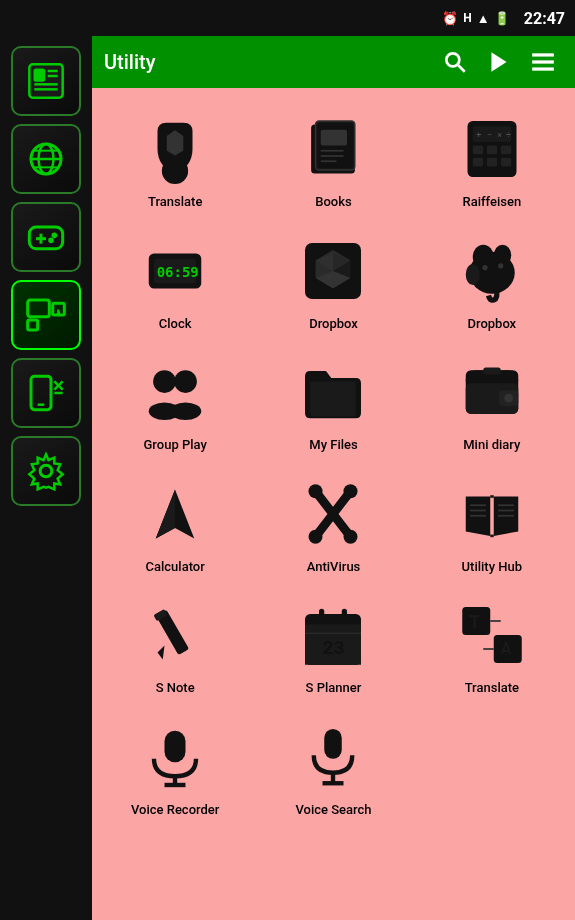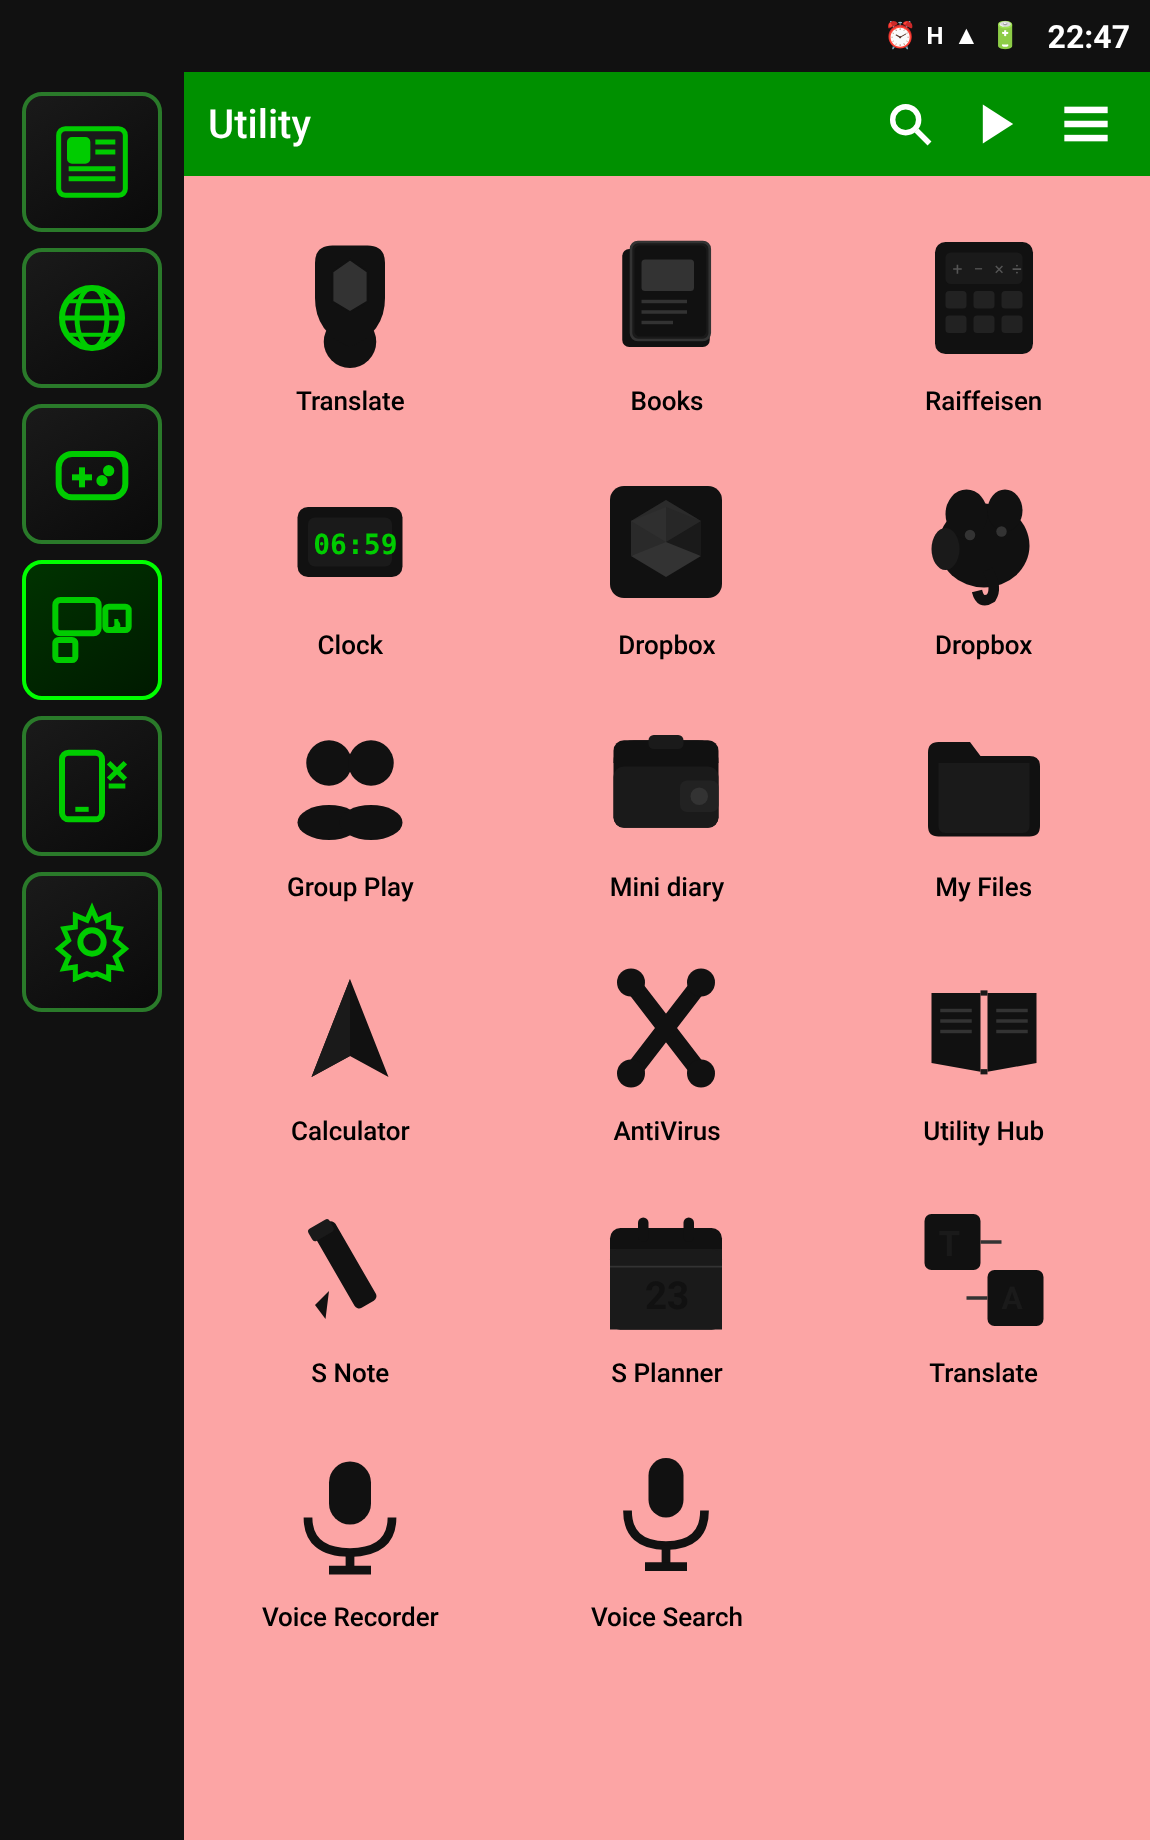--- a/index.html
+++ b/index.html
@@ -367,41 +367,41 @@
             <ellipse cx="28" cy="62" rx="18" ry="10" fill="#111"></ellipse>
             <ellipse cx="52" cy="62" rx="18" ry="10" fill="#111"></ellipse>
           </svg>
         </div>
         <span class="app-label">Group Play</span>
       </div>
 
       <div class="app-item">
         <div class="app-icon">
           <svg viewBox="0 0 80 80">
+            <path d="M8 22 Q8 16 14 16 L32 16 L38 24 L66 24 Q72 24 72 30 L72 64 Q72 70 66 70 L14 70 Q8 70 8 64 Z" fill="#111"></path>
+            <path d="M14 28 L66 28 L66 64 Q66 68 62 68 L18 68 Q14 68 14 64 Z" fill="#1a1a1a"></path>
+          </svg>
+        </div>
+        <span class="app-label">My Files</span>
+      </div>
+
+      <div class="app-item">
+        <div class="app-icon">
+          <svg viewBox="0 0 80 80">
             <rect x="10" y="15" width="60" height="50" rx="6" fill="#111"></rect>
 
             <rect x="10" y="30" width="60" height="35" rx="6" fill="#1a1a1a"></rect>
             <path d="M10 28 Q10 15 22 15 L58 15 Q70 15 70 28" fill="#111"></path>
             <rect x="48" y="38" width="22" height="18" rx="4" fill="#222"></rect>
             <circle cx="59" cy="47" r="5" fill="#333"></circle>
 
             <rect x="30" y="12" width="20" height="8" rx="3" fill="#1a1a1a"></rect>
           </svg>
         </div>
         <span class="app-label">Mini diary</span>
-      </div>
-
-      <div class="app-item">
-        <div class="app-icon">
-          <svg viewBox="0 0 80 80">
-            <path d="M8 22 Q8 16 14 16 L32 16 L38 24 L66 24 Q72 24 72 30 L72 64 Q72 70 66 70 L14 70 Q8 70 8 64 Z" fill="#111"></path>
-            <path d="M14 28 L66 28 L66 64 Q66 68 62 68 L18 68 Q14 68 14 64 Z" fill="#1a1a1a"></path>
-          </svg>
-        </div>
-        <span class="app-label">My Files</span>
       </div>
 
       <div class="app-item">
         <div class="app-icon">
           <svg viewBox="0 0 80 80">
             <polygon points="40,12 18,68 40,56 62,68" fill="#111"></polygon>
             <polygon points="40,12 18,68 40,56" fill="#1a1a1a"></polygon>
           </svg>
         </div>
         <span class="app-label">Calculator</span>

